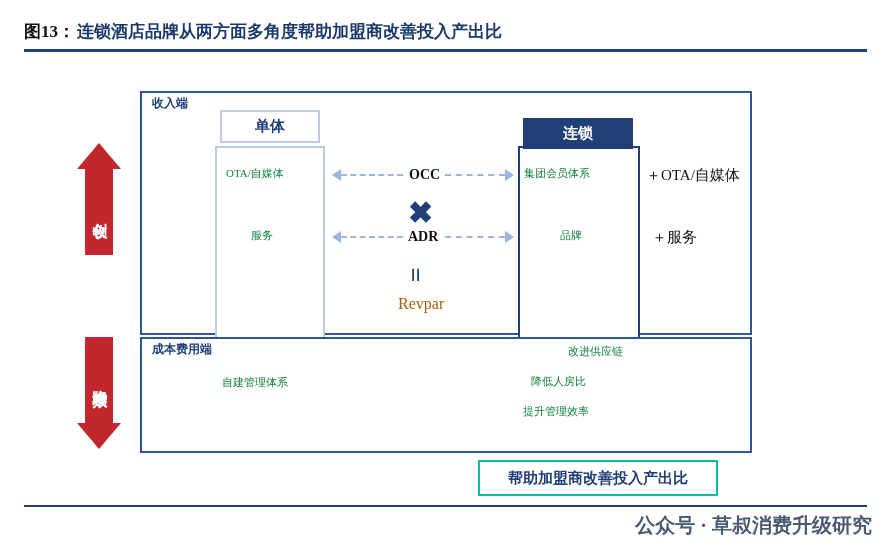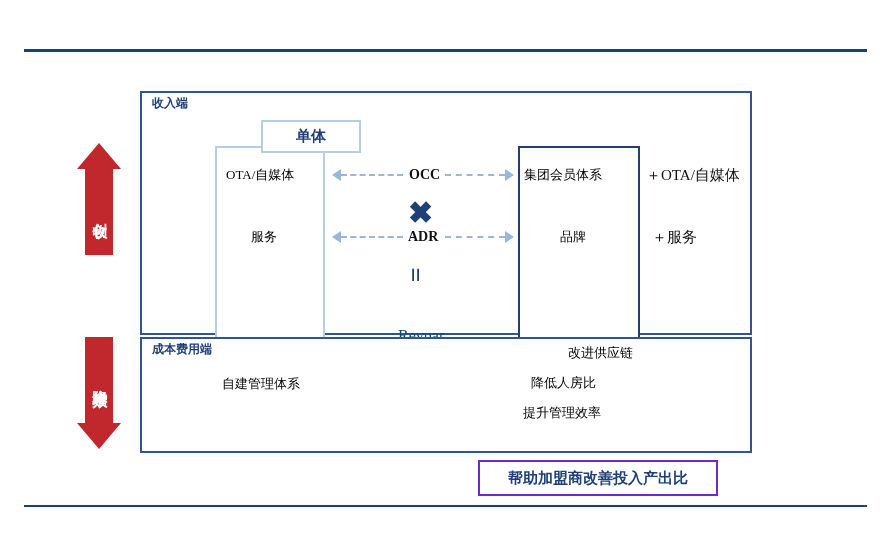--- a/index.html
+++ b/index.html
@@ -81,21 +81,21 @@
   .dark-head{
     position:absolute;background:#1f3f76;border:1px solid #1f3f76;
     display:flex;align-items:center;justify-content:center;
     font-size:15px;font-weight:bold;color:#fff;
   }
   .dark-box{
     position:absolute;border:2px solid #1f3f76;background:#fff;
   }
 
   .cell-text{
-    position:absolute;font-size:13px;color:#000000;white-space:nowrap;
+    position:absolute;font-size:11px;color:#15803d;white-space:nowrap;
   }
 
   
   .dash-row{position:absolute;height:14px;}
   .dash-line{
     position:absolute;top:6px;height:0;border-top:2px dashed #9bb6dd;
   }
   .dash-head-r{
     position:absolute;top:1px;width:0;height:0;
     border-top:6px solid transparent;border-bottom:6px solid transparent;
@@ -111,63 +111,68 @@
     padding:0 4px;white-space:nowrap;
   }
   .x-mark{
     position:absolute;color:#1f3f76;font-size:30px;font-weight:bold;line-height:1;
   }
   .eq-mark{
     position:absolute;color:#1f3f76;font-size:26px;font-weight:bold;line-height:1;
     transform:rotate(90deg);
   }
   .revpar{
-    position:absolute;font-size:16px;color:#0c4a6e;font-weight:normal;white-space:nowrap;margin-top:32px;
+    position:absolute;font-size:16px;color:#a16207;font-weight:normal;white-space:nowrap;
   }
 
   .banner{
-    position:absolute;border:2px solid #6d28d9;background:#fff;
+    position:absolute;border:2px solid #14b8a6;background:#fff;
     display:flex;align-items:center;justify-content:center;
     font-size:15px;font-weight:bold;color:#1f3f76;white-space:nowrap;
   }
   .plus-txt{
     position:absolute;font-size:15px;color:#111;white-space:nowrap;
   }
 </style>
 </head>
 <body>
 
 <div class="root">
 
+  <div class="hdr">
+    <span class="hdr-label">图13：</span>
+    <span class="hdr-title">连锁酒店品牌从两方面多角度帮助加盟商改善投入产出比</span>
+  </div>
   <div class="hdr-rule"></div>
 
   <div class="arrow-box" style="left:77px;top:143px;height:112px;">
     <div class="arrow-up"></div>
     <div class="arrow-stem" style="top:26px;height:86px;">
       <span class="v-text">创收</span>
     </div>
   </div>
 
   <div class="arrow-box" style="left:77px;top:337px;height:112px;">
     <div class="arrow-stem" style="top:0px;height:86px;">
       <span class="v-text">降本增效</span>
     </div>
     <div class="arrow-dn"></div>
   </div>
 
   <div class="panel" style="left:140px;top:91px;width:608px;height:240px;"></div>
   <div class="panel-title" style="left:152px;top:95px;">收入端</div>
 
   <div class="sub-box" style="left:215px;top:146px;width:106px;height:288px;"></div>
-  <div class="sub-head" style="left:220px;top:120px;width:96px;height:29px;margin-left:41px;">单体</div>
+  <div class="sub-head" style="left:220px;top:110px;width:96px;height:29px;">单体</div>
 
   <div class="cell-text" style="left:226px;top:166px;">OTA/自媒体</div>
   <div class="cell-text" style="left:251px;top:228px;">服务</div>
 
   <div class="dark-box" style="left:518px;top:146px;width:118px;height:288px;"></div>
+  <div class="dark-head" style="left:523px;top:118px;width:108px;height:29px;">连锁</div>
 
   <div class="cell-text" style="left:524px;top:166px;">集团会员体系</div>
   <div class="cell-text" style="left:560px;top:228px;">品牌</div>
 
   <div class="plus-txt" style="left:646px;top:166px;">＋OTA/自媒体</div>
   <div class="plus-txt" style="left:652px;top:228px;">＋服务</div>
 
   <div class="dash-row" style="left:332px;top:168px;width:182px;">
     <div class="dash-head-l" style="left:0px;"></div>
     <div class="dash-line" style="left:9px;width:62px;"></div>
@@ -195,14 +200,15 @@
 
   <div class="cell-text" style="left:222px;top:375px;">自建管理体系</div>
 
   <div class="cell-text" style="left:531px;top:344px;margin-left:37px;">改进供应链</div>
   <div class="cell-text" style="left:531px;top:374px;">降低人房比</div>
   <div class="cell-text" style="left:523px;top:404px;">提升管理效率</div>
 
   <div class="banner" style="left:478px;top:460px;width:236px;height:32px;">帮助加盟商改善投入产出比</div>
 
   <div class="foot-rule"></div>
+  <div class="wm">公众号 · 草叔消费升级研究</div>
 
 </div>
 
 </body></html>

